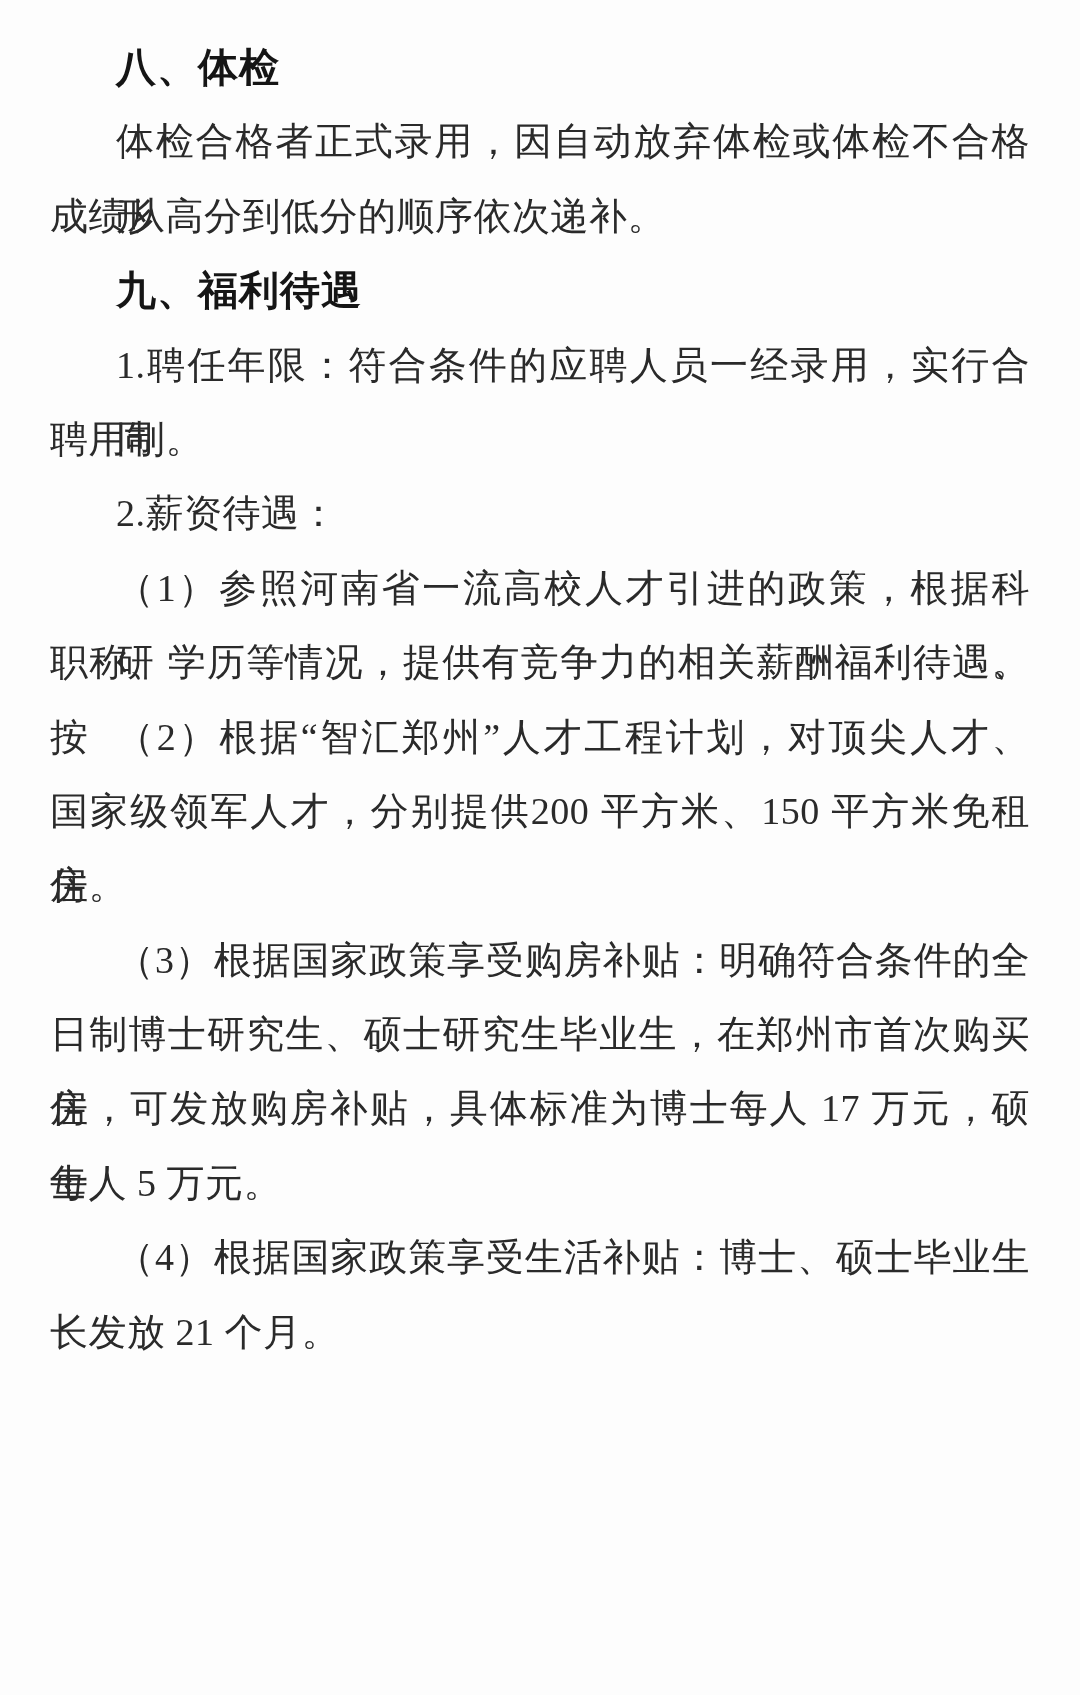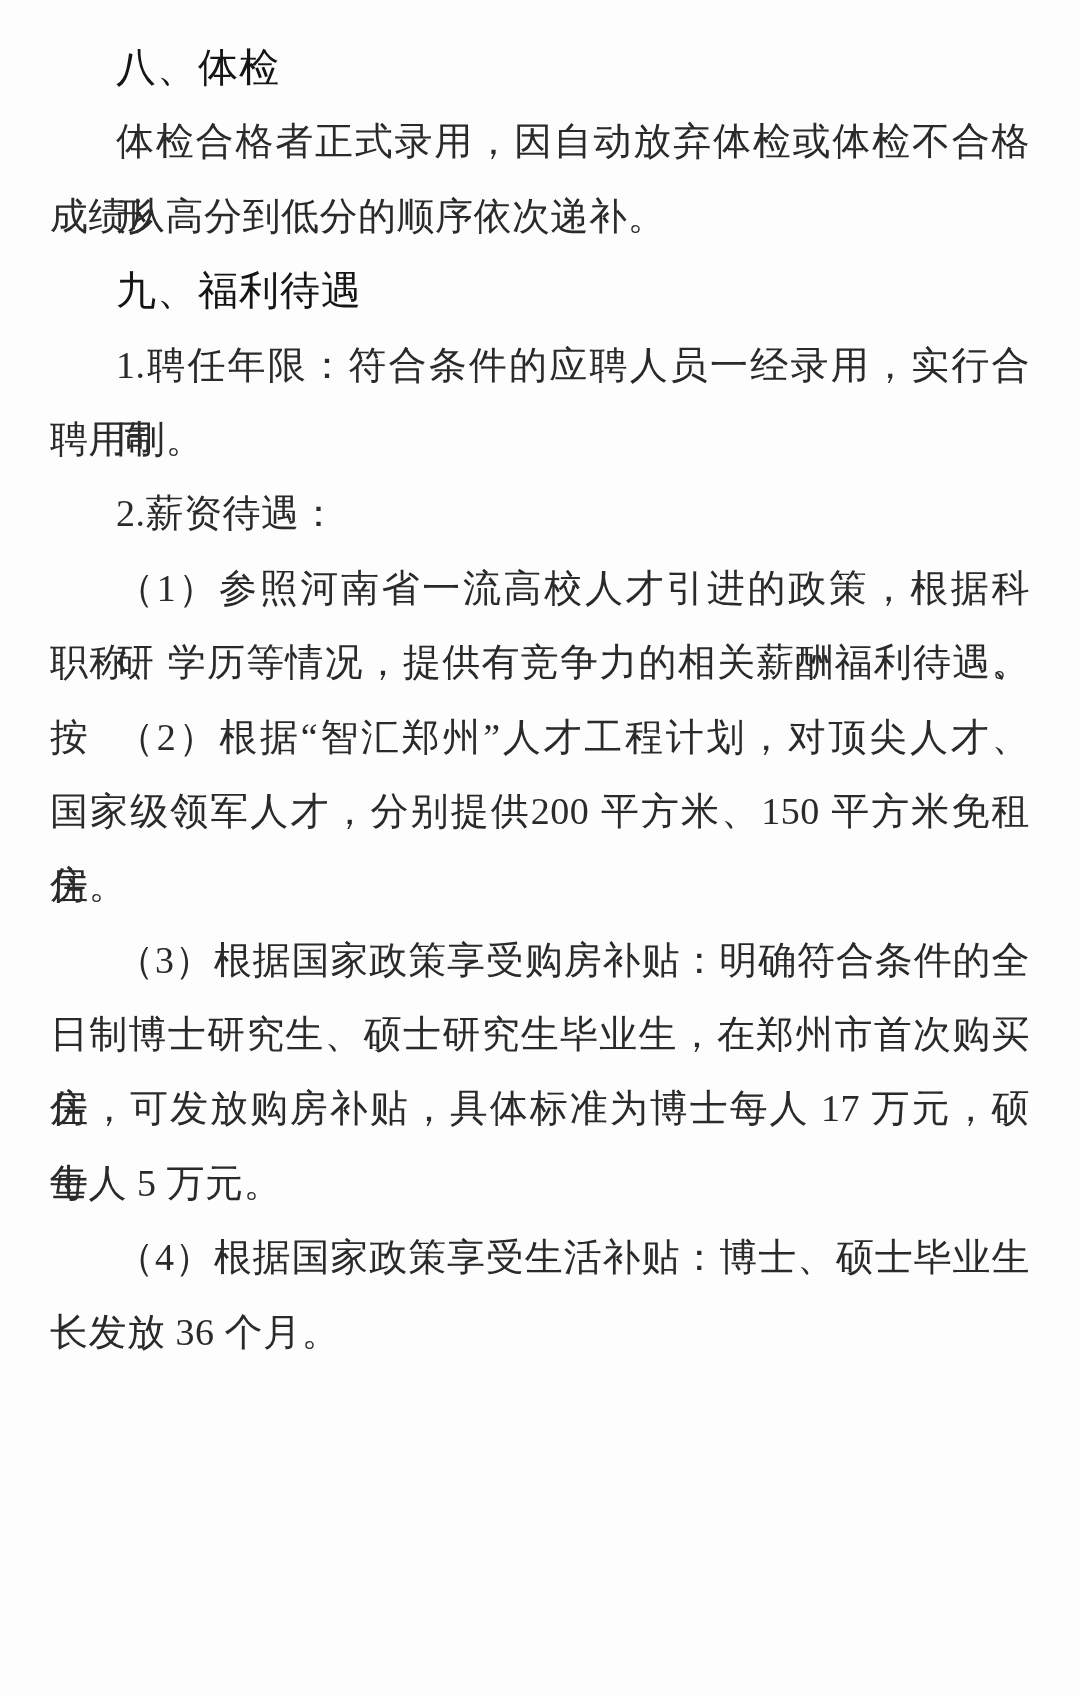--- a/index.html
+++ b/index.html
@@ -34,21 +34,21 @@
     text-align: justify;
     text-align-last: justify;
   }
   
   .ind {
     padding-left: 66px;
   }
   
   .h {
     font-family: "Liberation Sans", "DejaVu Sans", sans-serif;
-    font-weight: 400;
+    font-weight: 700;
     font-size: 40px;
     color: #151515;
     letter-spacing: 1px;
   }
 </style>
 </head>
 <body>
 
 <div class="page">
   <div class="line h ind">八、体检</div>
@@ -61,14 +61,14 @@
   <div class="line ind fill">（1）参照河南省一流高校人才引进的政策，根据科研、</div>
   <div class="line fill">职称、学历等情况，提供有竞争力的相关薪酬福利待遇。按</div>
   <div class="line ind fill">（2）根据“智汇郑州”人才工程计划，对顶尖人才、</div>
   <div class="line fill">国家级领军人才，分别提供200 平方米、150 平方米免租住</div>
   <div class="line">房。</div>
   <div class="line ind fill">（3）根据国家政策享受购房补贴：明确符合条件的全</div>
   <div class="line fill">日制博士研究生、硕士研究生毕业生，在郑州市首次购买住</div>
   <div class="line fill">房，可发放购房补贴，具体标准为博士每人 17 万元，硕士</div>
   <div class="line">每人 5 万元。</div>
   <div class="line ind fill">（4）根据国家政策享受生活补贴：博士、硕士毕业生</div>
-  <div class="line">长发放 36 个月。</div>
+  <div class="line">长发放 21 个月。</div>
 </div>
 
 </body></html>

